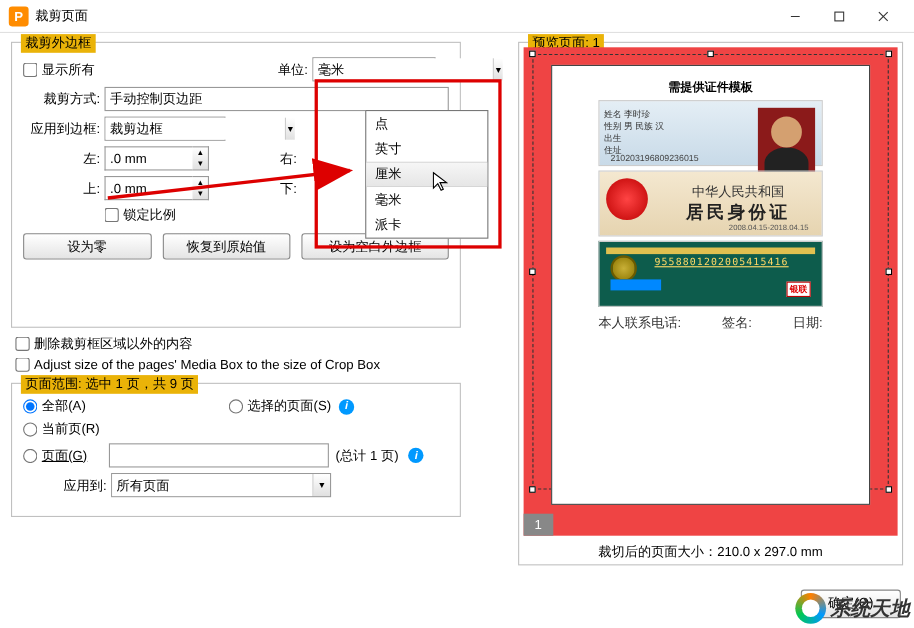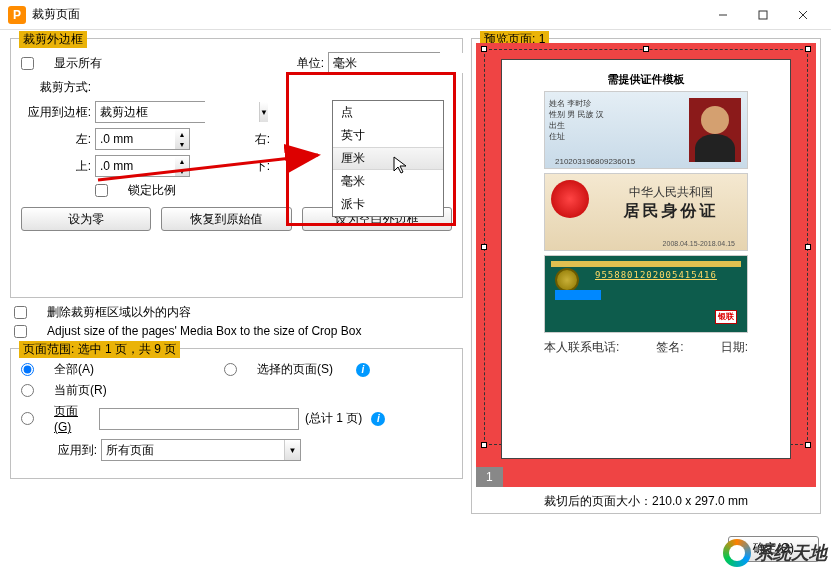--- a/index.html
+++ b/index.html
@@ -3,49 +3,49 @@
 <meta charset="utf-8">
 <style>
 * { box-sizing: border-box; margin: 0; padding: 0; font-family: "Microsoft YaHei", "SimSun", sans-serif; font-size: 12px; }
 body { background: #fff; width: 831px; height: 571px; position: relative; overflow: hidden; }
 .titlebar { height: 30px; display: flex; align-items: center; padding: 0 8px; border-bottom: 1px solid #e0e0e0; }
 .titlebar .logo { width: 18px; height: 18px; background: #ff8c00; border-radius: 3px; display: flex; align-items: center; justify-content: center; color: #fff; font-weight: bold; margin-right: 6px; }
 .titlebar .title { flex: 1; }
 .titlebar .winbtn { width: 40px; height: 30px; display: flex; align-items: center; justify-content: center; cursor: pointer; }
 .content { display: flex; padding: 8px 10px; gap: 8px; height: calc(100% - 30px - 45px); }
 .left { flex: 1; }
-.right { width: 350px; }
+.right { width: 350px; margin-left: 44px; }
 .fieldset { border: 1px solid #c0c0c0; padding: 8px 10px 12px 10px; position: relative; margin-bottom: 6px; }
 .fieldset > .legend { position: absolute; top: -8px; left: 8px; background: #eab308; padding: 0 4px; }
 .row { display: flex; align-items: center; margin: 5px 0; }
 .row label.lbl { text-align: right; width: 70px; margin-right: 4px; }
 input[type=text], select { border: 1px solid #999; height: 22px; padding: 0 4px; background: #fff; }
 .combo { display:flex; align-items:center; border:1px solid #999; height:22px; background:#fff; }
 .combo input { border:none; flex:1; height:20px; padding:0 4px; outline:none; }
 .combo .arr { width:16px; height:20px; background: linear-gradient(#fff,#e0e0e0); border-left:1px solid #ccc; display:flex; align-items:center; justify-content:center; font-size:8px; }
 .spin { display:flex; flex-direction:column; border:1px solid #999; border-left:none; background:linear-gradient(#fff,#e0e0e0); }
 .spin div { width:14px; height:10px; font-size:7px; display:flex;align-items:center;justify-content:center; cursor:pointer; }
 .numrow { display:flex; align-items:center; }
 .numrow .numbox { display:flex; flex:1; }
 .numrow .numbox input { border:1px solid #999; border-right:none; height:22px; width:80px; padding:0 4px; }
 button.btn { border:1px solid #888; background:linear-gradient(#fff,#e4e4e4); height:24px; padding:0 14px; border-radius:3px; cursor:pointer; }
-.chk { display:flex; align-items:center; gap:20px; }
+.chk { display:flex; align-items:center; gap:4px; }
 .chk input { margin:0; }
 .highlight { border: 3px solid #d00; padding: 4px; position: absolute; }
 .dropdown-list { position:absolute; background:#fff; border:1px solid #777; width:112px; z-index:50; }
 .dropdown-list .opt { padding:3px 8px; cursor:pointer; }
 .dropdown-list .opt.hover { background: linear-gradient(#f6f6f6,#e6e6e6); border-top:1px solid #d6d6d6; border-bottom:1px solid #d6d6d6; padding-top:2px; padding-bottom:2px; }
 .cursor-arrow { position:absolute; z-index:60; }
 .arrow-line { position:absolute; z-index:45; }
 .preview-area { background:#ef4444; height:444px; position:relative; padding:8px; }
 .preview-page { background:#fff; width:290px; height:400px; margin:8px auto; padding:12px 16px 6px; position:relative; border:1px solid #444; }
 .dash-border { position:absolute; top:6px; left:8px; right:8px; height:396px; border:1px dashed #333; }
 .handle { position:absolute; width:6px; height:6px; background:#fff; border:1px solid #000; }
 .preview-page .doc-title { text-align:center; font-weight:bold; margin-bottom:4px; font-size:11px; }
-.card { height:78px; margin:4px 26px; position:relative; border:1px solid #ccc; display:flex; }
+.card { height:60px; margin:4px 26px; position:relative; border:1px solid #ccc; display:flex; }
 .card1 { background: linear-gradient(#e4eef5,#c8dae8); }
 .card2 { background: linear-gradient(#f4e8d0,#e6d4b0); }
 .card3 { background: #0d5c4c; }
 .portrait { width:52px; height:64px; background:#8b1a1a; margin:6px; position:relative; overflow:hidden; }
 .portrait::after { content:""; position:absolute; top:8px; left:12px; width:28px; height:28px; background:#d4a070; border-radius:50%; }
 .portrait::before { content:""; position:absolute; bottom:0; left:6px; width:40px; height:28px; background:#222; border-radius:50% 50% 0 0; }
 .card1-text { flex:1; padding:6px 4px; font-size:8px; line-height:11px; color:#333; }
 .card1-code { position:absolute; bottom:2px; left:10px; right:10px; font-size:8px; color:#444; }
 .emblem { width:38px; height:38px; border-radius:50%; background: radial-gradient(#f44,#b00); margin:6px; }
 .card2-text { flex:1; padding:10px 4px; font-size:12px; color:#333; text-align:center; }
@@ -107,20 +107,21 @@
           <span style="margin-right:4px;">单位:</span>
           <div class="combo" style="width:112px;">
             <input value="毫米" style="">
             <div class="arr">▼</div>
           </div>
         </div>
       </div>
 
       <div class="row">
         <label class="lbl">裁剪方式:</label>
+        <input type="text" style="flex: 1 1 0%;" value="手动控制页边距">
       </div>
 
       <div class="row">
         <label class="lbl">应用到边框:</label>
         <div class="combo" style="width:110px;">
           <input value="裁剪边框" style="">
           <div class="arr">▼</div>
         </div>
       </div>
 

